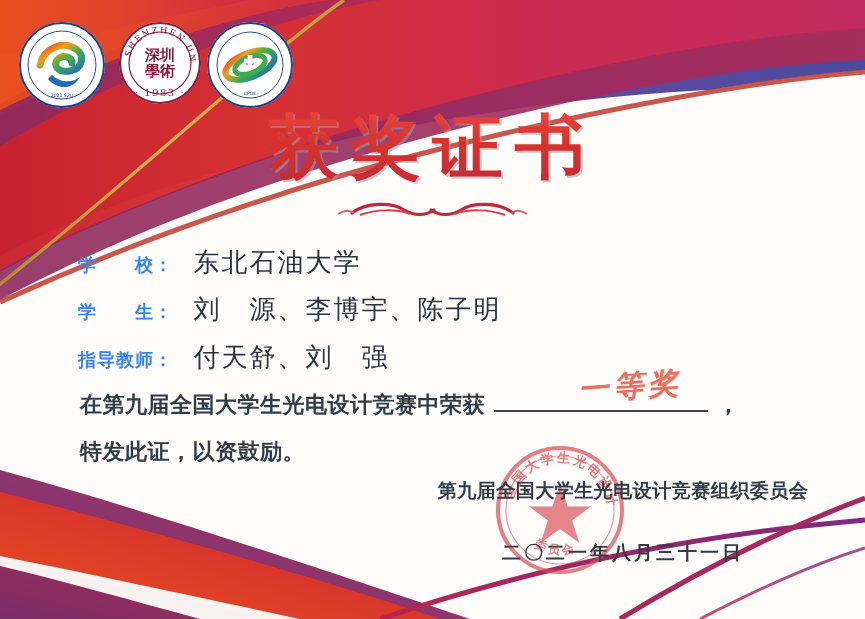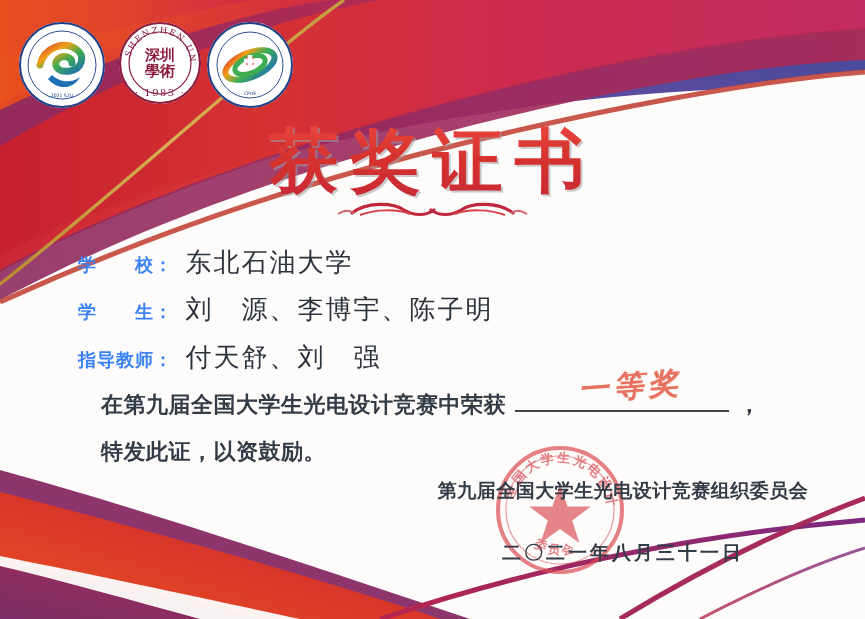--- a/index.html
+++ b/index.html
@@ -50,21 +50,21 @@
     top: 112px;
     width: 865px;
     text-align: center;
   }
   #cert-title {
     font-family: "DejaVu Serif", "Liberation Serif", serif;
     font-size: 70px;
     font-weight: bold;
     letter-spacing: 12px;
     line-height: 1;
-    margin: 14px;
+    margin: 0;
     padding-left: 0;
     background: linear-gradient(180deg, #e8443c 0%, #d6322e 45%, #c92a34 100%);
     -webkit-background-clip: text;
     background-clip: text;
     color: transparent;
     text-shadow: 0 0 0 rgba(0,0,0,0);
     filter: drop-shadow(2px 2px 0px rgba(160,160,165,0.55));
   }
   #divider {
     position: absolute;
@@ -84,35 +84,34 @@
     font-weight: bold;
     font-size: 18px;
     color: #3b82f6;
     letter-spacing: 1px;
   }
   .field-value {
     font-family: Liberation Sans, sans-serif;
     font-size: 26px;
     color: #2c333d;
     letter-spacing: 2px;
-    margin-left: 8px;
+    margin-left: 16px;
   }
   #row-school   { left: 78px; top: 245px; }
   #row-students { left: 78px; top: 292px; }
   #row-teachers { left: 78px; top: 340px; }
 
   .para {
     position: absolute;
     font-family: "DejaVu Sans", "Liberation Sans", sans-serif;
     font-weight: bold;
     font-size: 22px;
     color: #333b46;
     letter-spacing: 0.5px;
     white-space: nowrap;
-    margin-left: 21px;
   }
   #para-line1 { left: 80px; top: 390px; }
   #para-line2 { left: 80px; top: 437px; }
 
   #award-blank {
     display: inline-block;
     width: 214px;
     border-bottom: 2px solid #3d434d;
     vertical-align: baseline;
     margin: 0 1px;

